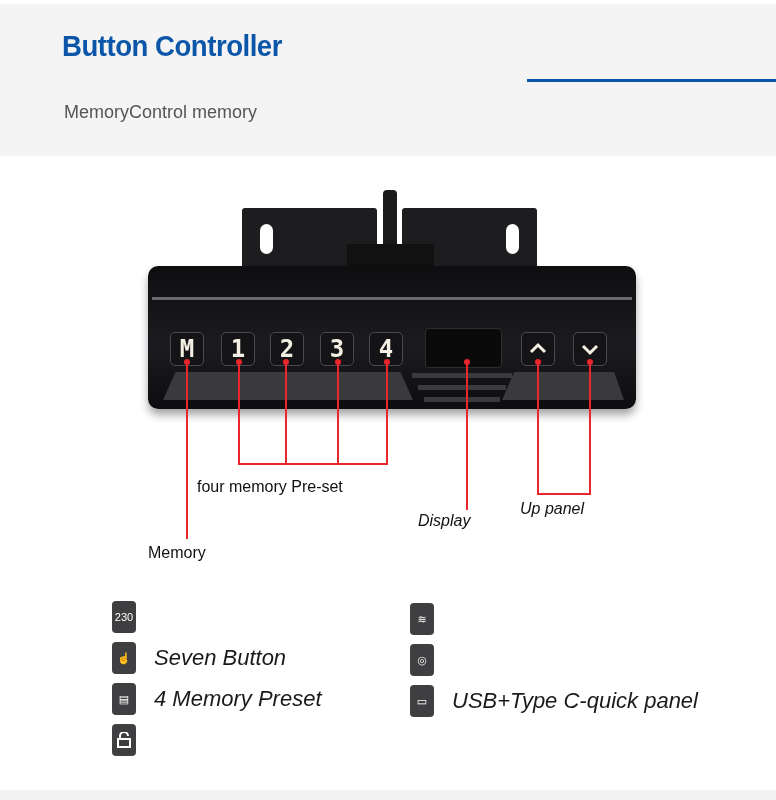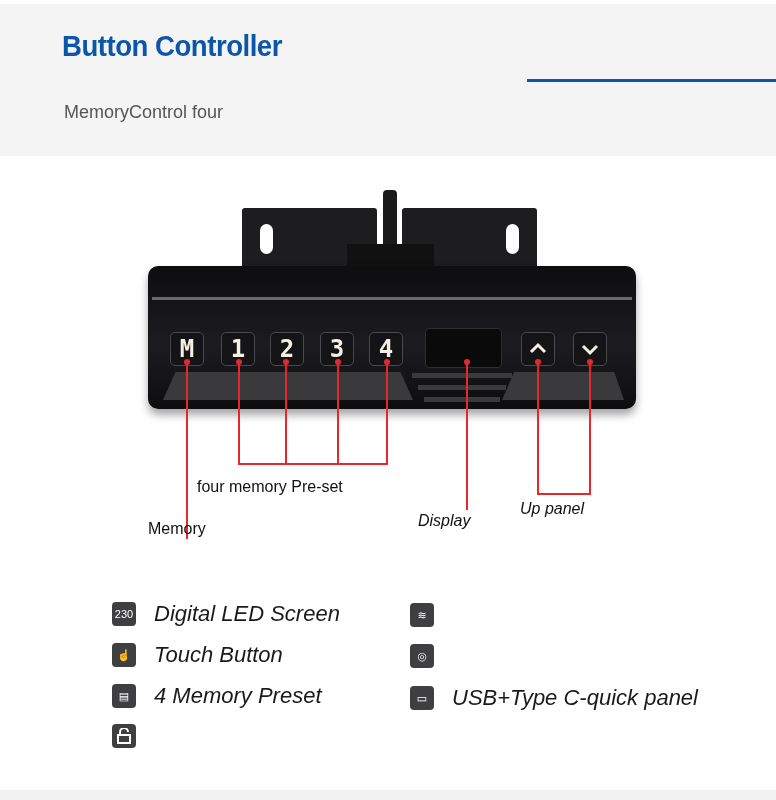--- a/index.html
+++ b/index.html
@@ -23,30 +23,30 @@
   .vent{position:absolute;height:5px;background:#3a3a3c;}
 
   
   .ln{position:absolute;background:#e8262b;}
   .dot{position:absolute;width:6px;height:6px;border-radius:50%;background:#e8262b;}
   .lbl{position:absolute;font-size:16px;color:#111;}
   .it{font-style:italic;}
 
   
   .feat{position:absolute;display:flex;align-items:center;}
-  .ficon{width:24px;height:24px;background:#3f3f41;border-radius:4px;display:flex;align-items:center;justify-content:center;color:#fff;font-size:11px;margin-right:18px;}
+  .ficon{width:24px;height:32px;background:#3f3f41;border-radius:4px;display:flex;align-items:center;justify-content:center;color:#fff;font-size:11px;margin-right:18px;}
   .ftext{font-size:22px;font-style:italic;color:#1a1a1a;}
 </style>
 </head>
 <body>
 
 <div class="header"></div>
 <div class="title">Button Controller</div>
 <div class="rule"></div>
-<div class="subtitle">MemoryControl four</div>
+<div class="subtitle">MemoryControl memory</div>
 
 <div>
   <div class="cable"></div>
   <div class="bracket" style="left:242px;">
     <div class="slot" style="left:18px;"></div>
   </div>
   <div class="bracket" style="left:402px;">
     <div class="slot" style="left:104px;"></div>
   </div>
   <div class="neck"></div>
@@ -97,30 +97,29 @@
   <div class="dot" style="left:535px;top:359px;"></div>
   <div class="dot" style="left:587px;top:359px;"></div>
   <div class="ln" style="left:537px;top:362px;width:2px;height:132px;"></div>
   <div class="ln" style="left:589px;top:362px;width:2px;height:132px;"></div>
   <div class="ln" style="left:537px;top:493px;width:54px;height:2px;"></div>
 </div>
 
 <div class="lbl" style="left:197px;top:478px;">four memory Pre-set</div>
 <div class="lbl it" style="left:418px;top:512px;">Display</div>
 <div class="lbl it" style="left:520px;top:500px;">Up panel</div>
-<div class="lbl" style="left:148px;top:520px;">Memory</div>
+<div class="lbl" style="left:148px;top:544px;">Memory</div>
 
 <div>
   <div class="feat" style="left:112px;top:601px;">
     <span class="ficon">230</span>
-    <span class="ftext">Digital LED Screen</span>
   </div>
   <div class="feat" style="left:112px;top:642px;">
     <span class="ficon">☝</span>
-    <span class="ftext">Touch Button</span>
+    <span class="ftext">Seven Button</span>
   </div>
   <div class="feat" style="left:112px;top:683px;">
     <span class="ficon">▤</span>
     <span class="ftext">4 Memory Preset</span>
   </div>
   <div class="feat" style="left:112px;top:724px;">
     <span class="ficon">
       <svg width="14" height="16">
           <path d="M3 7 V4 a4 4 0 0 1 8 0" fill="none" stroke="#fff" stroke-width="2"></path>
           <rect x="1" y="7" width="12" height="8" fill="none" stroke="#fff" stroke-width="2"></rect>

